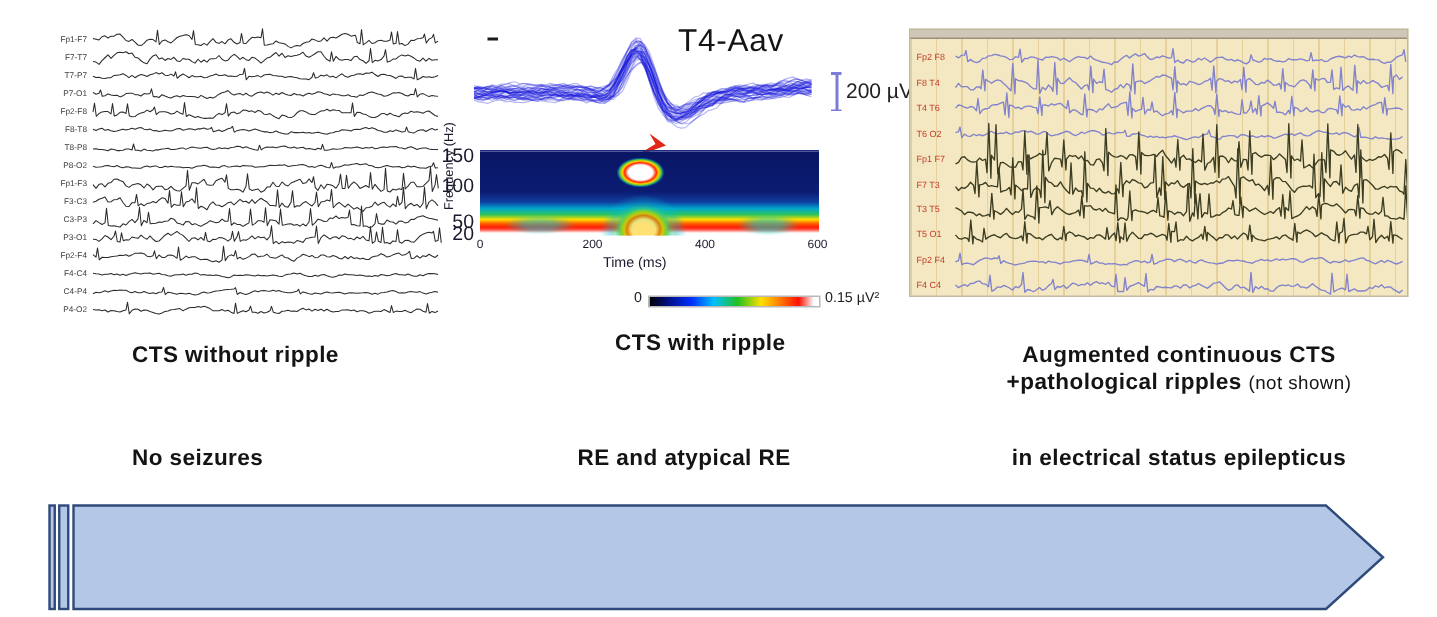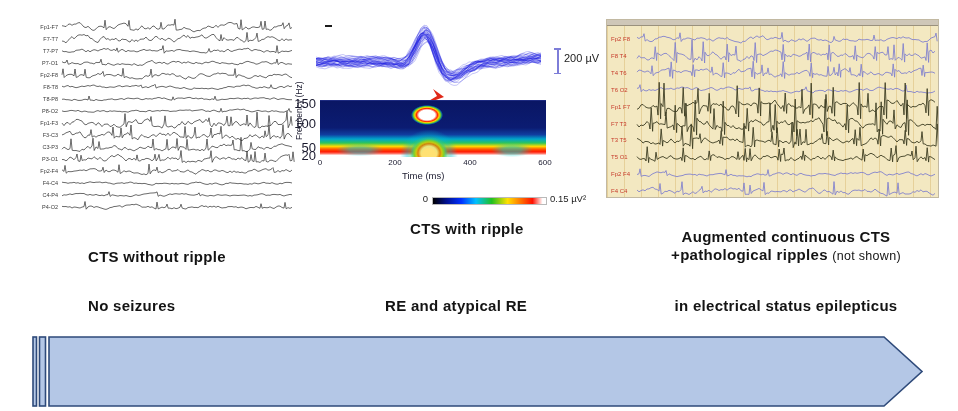--- a/index.html
+++ b/index.html
@@ -12,21 +12,21 @@
   .lchan{position:absolute;left:0;width:28px;text-align:right;font-size:5.5px;color:#3a3a3a;
          line-height:6px;letter-spacing:0;}
 
   
   #bundle-svg{left:306px;top:20px;width:240px;height:66px;}
   #minus-mark{left:325px;top:25px;width:7px;height:2px;background:#1b1b1b;}
   #t4-label{left:452px;top:16px;font-size:21px;color:#141414;letter-spacing:.5px;}
   #scalebar{left:554px;top:48px;width:7px;height:26px;}
   #scalebar .bar{position:absolute;left:3px;top:0;width:1.5px;height:100%;background:#7d7dd8;}
   #scalebar .cap{position:absolute;left:0;width:7px;height:1.5px;background:#7d7dd8;}
-  #scale-label{left:564px;top:52px;font-size:11px;color:#222;}
+  #scale-label{left:564px;top:52px;font-size:14px;color:#222;}
   #ripple-arrow{left:420px;top:89px;width:26px;height:17px;}
 
   #spectro{left:320px;top:100px;width:226px;height:56px;border-top:1.5px solid #1d2a80;
     background-image:
       radial-gradient(ellipse 16px 10px at 107px 14px, #ffffff 0%, #ffffff 50%, #ff2800 66%, #ffd000 76%, #58c838 86%, rgba(0,160,220,.45) 94%, rgba(0,0,0,0) 100%),
       radial-gradient(ellipse 34px 30px at 109px 54px, rgba(255,200,0,.55) 20%, rgba(120,210,40,.5) 45%, rgba(0,190,210,.4) 65%, rgba(0,0,0,0) 85%),
       radial-gradient(ellipse 19px 16px at 109px 52px, #ffffff 0%, #ffffff 42%, #ff3000 58%, #ffc000 68%, #80d030 78%, rgba(0,200,200,.55) 88%, rgba(0,0,0,0) 100%),
       radial-gradient(ellipse 26px 9px at 192px 49px, rgba(0,210,200,.55) 35%, rgba(0,0,0,0) 80%),
       radial-gradient(ellipse 30px 8px at 40px 49px, rgba(0,200,215,.5) 35%, rgba(0,0,0,0) 80%),
       linear-gradient(to bottom, #0a1664 0%, #0b1c72 48%, #103da0 60%, #00a6cc 68%, #2cc45c 75%, #ffdc00 81%, #ff5a00 86%, #ff1e00 90%, #ff5040 93%, #ffffff 97%, #ffffff 100%);}
@@ -45,21 +45,21 @@
              border:1px solid #c2b9a2;
              background-image:repeating-linear-gradient(to right, rgba(208,170,90,.38) 0px, rgba(208,170,90,.38) 1px, rgba(0,0,0,0) 1px, rgba(0,0,0,0) 17px);}
   #right-header{position:absolute;left:0;top:0;width:100%;height:5px;background:#cfc7b8;
                 border-bottom:1px solid #9a917d;}
   .rchan{position:absolute;left:4px;width:26px;font-size:6px;color:#c63a2a;line-height:6px;
          white-space:nowrap;}
   #right-traces{position:absolute;left:0;top:0;}
 
   
   .cap1{font-size:15px;font-weight:600;color:#141414;letter-spacing:.3px;white-space:nowrap;}
-  #cap-left{left:88px;top:228px;margin-top:20px;}
+  #cap-left{left:88px;top:228px;}
   #find-left{left:88px;top:297px;}
   #cap-mid{left:383px;top:220px;margin-left:27px;}
   #find-mid{left:385px;top:297px;}
   #cap-right{left:630px;top:228px;width:312px;text-align:center;line-height:18px;}
   #cap-right .note{font-size:12.5px;font-weight:500;}
   #find-right{left:630px;top:297px;width:312px;text-align:center;}
 
   
   #banner-svg{left:28px;top:334px;width:900px;height:77px;}
   #banner-text{left:76px;top:346px;width:800px;text-align:center;font-size:16px;
@@ -141,20 +141,21 @@
       <polyline points="10,45.2 13,45.6 16,44.6 19,45.2 22,43.8 25,44.8 28,44.0 31,45.7 34,44.1 37,43.4 40,44.7 43,45.2 46,46.1 49,45.4 52,46.4 55,46.3 58,46.8 61,46.4 64,46.7 67,46.6 70,44.8 73,45.8 76,46.8 79,46.3 82,45.5 85,45.0 88,44.2 91,43.3 94,43.9 97,43.2 100,41.8 103,35.8 106,30.4 109,24.8 112,17.4 115,13.1 118,13.2 121,17.1 124,24.3 127,30.7 130,37.9 133,45.3 136,51.3 139,54.6 142,56.7 145,57.8 148,56.4 151,56.6 154,56.4 157,54.5 160,51.5 163,50.3 166,47.6 169,47.9 172,46.9 175,46.9 178,44.8 181,46.0 184,45.2 187,43.4 190,42.5 193,41.8 196,41.5 199,42.6 202,43.1 205,42.5 208,41.5 211,40.8 214,40.9 217,42.4 220,42.9 223,43.3 226,41.9 229,40.5 232,41.8 235,41.3" fill="none" stroke="rgba(18,18,220,0.30)" stroke-width="0.8" stroke-linejoin="round"></polyline>
       <polyline points="10,45.4 13,46.4 16,46.5 19,46.0 22,44.5 25,44.6 28,43.7 31,44.8 34,45.4 37,45.0 40,45.8 43,45.3 46,46.0 49,46.8 52,47.7 55,47.1 58,47.8 61,48.0 64,48.4 67,47.1 70,45.6 73,46.7 76,44.9 79,43.9 82,44.2 85,43.3 88,44.2 91,44.8 94,47.0 97,47.0 100,45.9 103,46.2 106,43.1 109,37.4 112,30.4 115,25.9 118,20.1 121,19.6 124,24.1 127,31.0 130,41.0 133,49.7 136,55.3 139,60.9 142,62.0 145,64.5 148,65.4 151,65.1 154,62.4 157,60.0 160,57.3 163,53.6 166,50.2 169,50.1 172,46.9 175,44.6 178,43.2 181,42.7 184,41.6 187,42.5 190,43.3 193,44.0 196,43.5 199,43.2 202,42.0 205,40.9 208,42.4 211,42.5 214,40.8 217,40.1 220,39.2 223,38.3 226,39.2 229,38.4 232,39.9 235,40.6" fill="none" stroke="rgba(18,18,220,0.30)" stroke-width="0.8" stroke-linejoin="round"></polyline>
       <polyline points="10,45.3 13,45.0 16,46.5 19,46.5 22,44.9 25,44.7 28,43.3 31,44.1 34,44.9 37,44.6 40,46.2 43,45.4 46,44.3 49,44.7 52,44.5 55,43.1 58,43.7 61,44.0 64,42.8 67,43.5 70,42.6 73,42.8 76,43.5 79,43.5 82,45.2 85,44.7 88,44.9 91,44.4 94,46.6 97,45.7 100,43.1 103,39.2 106,33.1 109,26.5 112,20.3 115,13.7 118,13.5 121,16.0 124,24.2 127,34.3 130,42.4 133,49.6 136,54.3 139,58.5 142,60.1 145,60.3 148,59.7 151,57.6 154,54.7 157,54.2 160,51.6 163,49.9 166,48.5 169,47.1 172,45.2 175,45.0 178,45.4 181,43.7 184,44.3 187,44.7 190,46.2 193,47.2 196,46.7 199,46.4 202,46.9 205,44.7 208,45.6 211,45.7 214,44.6 217,43.0 220,43.0 223,40.8 226,39.4 229,39.2 232,40.0 235,41.7" fill="none" stroke="rgba(18,18,220,0.30)" stroke-width="0.8" stroke-linejoin="round"></polyline>
       <polyline points="10,44.5 13,46.3 16,47.1 19,45.7 22,45.2 25,45.7 28,44.8 31,44.2 34,42.9 37,44.3 40,45.8 43,46.8 46,46.6 49,46.6 52,45.2 55,43.8 58,43.9 61,43.7 64,42.8 67,42.4 70,41.8 73,41.4 76,44.0 79,43.6 82,42.7 85,45.4 88,46.5 91,48.0 94,47.9 97,47.6 100,45.8 103,42.4 106,35.2 109,29.7 112,22.3 115,16.6 118,15.3 121,16.0 124,22.4 127,31.7 130,40.3 133,47.4 136,54.0 139,56.0 142,58.8 145,59.6 148,57.9 151,56.2 154,55.0 157,53.3 160,52.0 163,49.7 166,48.4 169,49.2 172,49.1 175,49.1 178,47.0 181,47.5 184,47.0 187,46.2 190,44.9 193,45.6 196,45.2 199,45.7 202,46.3 205,46.3 208,46.0 211,44.5 214,44.9 217,44.4 220,42.9 223,41.1 226,40.8 229,41.5 232,40.3 235,41.7" fill="none" stroke="rgba(18,18,220,0.30)" stroke-width="0.8" stroke-linejoin="round"></polyline>
       <polyline points="10,43.9 13,44.7 16,45.2 19,45.7 22,47.0 25,45.1 28,45.3 31,45.2 34,43.8 37,43.3 40,43.3 43,43.5 46,45.7 49,45.0 52,44.6 55,43.6 58,45.5 61,45.2 64,44.8 67,43.8 70,44.2 73,45.3 76,45.0 79,44.2 82,45.7 85,46.4 88,45.7 91,47.7 94,46.7 97,46.4 100,45.2 103,42.6 106,37.5 109,33.1 112,27.5 115,21.0 118,17.7 121,19.1 124,25.8 127,32.6 130,41.7 133,48.4 136,53.9 139,59.9 142,61.3 145,62.3 148,61.0 151,59.4 154,58.4 157,57.5 160,55.9 163,52.5 166,51.3 169,49.6 172,48.3 175,48.7 178,48.3 181,47.7 184,47.2 187,47.9 190,48.2 193,47.4 196,46.4 199,44.8 202,43.6 205,42.1 208,42.7 211,43.4 214,43.6 217,42.5 220,41.9 223,40.2 226,39.8 229,41.8 232,42.2 235,43.1" fill="none" stroke="rgba(18,18,220,0.30)" stroke-width="0.8" stroke-linejoin="round"></polyline>
       <polyline points="10,45.3 13,46.6 16,44.9 19,46.0 22,44.7 25,46.5 28,45.0 31,44.5 34,43.4 37,42.7 40,43.9 43,45.3 46,45.3 49,44.2 52,44.6 55,46.4 58,44.8 61,44.9 64,45.7 67,46.6 70,47.2 73,45.8 76,46.0 79,45.0 82,43.9 85,45.8 88,47.6 91,46.8 94,46.4 97,47.8 100,45.8 103,43.5 106,36.9 109,30.4 112,23.5 115,16.3 118,15.0 121,16.5 124,20.4 127,29.0 130,38.1 133,45.7 136,52.7 139,57.5 142,57.9 145,57.1 148,57.5 151,57.5 154,57.2 157,54.7 160,52.7 163,51.9 166,49.7 169,49.5 172,47.4 175,46.1 178,44.8 181,43.6 184,43.8 187,44.5 190,44.1 193,44.1 196,45.0 199,45.3 202,43.7 205,45.2 208,45.1 211,43.1 214,42.4 217,41.6 220,40.7 223,41.0 226,41.6 229,42.7 232,43.6 235,44.5" fill="none" stroke="rgba(18,18,220,0.30)" stroke-width="0.8" stroke-linejoin="round"></polyline>
       <polyline points="10,45.7 13,44.6 16,43.6 19,43.6 22,43.3 25,44.5 28,43.4 31,44.0 34,45.9 37,47.2 40,45.5 43,46.5 46,45.5 49,44.2 52,45.2 55,43.9 58,43.3 61,43.4 64,42.8 67,43.8 70,45.4 73,46.2 76,44.6 79,44.5 82,46.2 85,46.3 88,46.8 91,47.8 94,49.0 97,49.0 100,47.2 103,44.7 106,43.5 109,40.8 112,34.3 115,27.4 118,23.0 121,21.4 124,22.2 127,27.5 130,35.3 133,43.9 136,51.6 139,55.6 142,57.2 145,58.4 148,60.0 151,59.2 154,57.5 157,56.2 160,53.2 163,51.4 166,51.2 169,48.7 172,47.7 175,47.1 178,46.8 181,45.9 184,46.6 187,47.1 190,48.0 193,45.7 196,45.2 199,44.9 202,44.4 205,45.1 208,43.8 211,43.3 214,41.7 217,41.2 220,41.0 223,42.3 226,41.9 229,42.2 232,42.0 235,41.1" fill="none" stroke="rgba(18,18,220,0.30)" stroke-width="0.8" stroke-linejoin="round"></polyline>
       <polyline points="10,45.1 13,44.2 16,43.5 19,44.2 22,44.9 25,43.9 28,45.2 31,45.0 34,45.6 37,45.1 40,45.0 43,46.4 46,45.7 49,47.1 52,46.5 55,45.9 58,44.9 61,45.5 64,45.3 67,44.1 70,43.5 73,44.4 76,46.3 79,46.6 82,47.0 85,46.4 88,46.0 91,46.9 94,47.3 97,48.7 100,47.1 103,44.0 106,39.3 109,35.6 112,30.7 115,26.3 118,24.0 121,21.9 124,23.8 127,28.6 130,35.6 133,44.4 136,51.0 139,56.4 142,58.6 145,58.5 148,58.1 151,56.6 154,54.6 157,52.6 160,50.9 163,50.4 166,48.7 169,48.9 172,46.8 175,46.2 178,46.8 181,46.2 184,46.5 187,47.6 190,47.7 193,45.5 196,46.2 199,44.5 202,45.6 205,45.7 208,44.6 211,44.7 214,43.6 217,43.0 220,43.4 223,43.0 226,41.3 229,42.3 232,43.7 235,42.6" fill="none" stroke="rgba(18,18,220,0.30)" stroke-width="0.8" stroke-linejoin="round"></polyline>
       <polyline points="10,46.6 13,47.9 16,48.3 19,48.9 22,47.8 25,46.8 28,46.7 31,48.0 34,47.4 37,48.3 40,48.2 43,48.4 46,47.8 49,46.6 52,45.5 55,45.3 58,45.5 61,44.9 64,46.3 67,47.5 70,46.5 73,45.3 76,45.9 79,46.8 82,47.2 85,48.7 88,47.2 91,46.5 94,45.8 97,46.0 100,46.2 103,44.7 106,41.3 109,34.8 112,28.9 115,22.2 118,18.7 121,14.6 124,14.4 127,19.3 130,26.4 133,34.2 136,41.3 139,48.1 142,52.5 145,54.9 148,56.5 151,55.5 154,55.9 157,55.1 160,53.8 163,51.8 166,51.3 169,50.7 172,48.0 175,47.8 178,46.4 181,46.4 184,46.2 187,44.9 190,44.8 193,44.0 196,45.5 199,45.0 202,44.7 205,44.1 208,43.7 211,44.5 214,42.9 217,44.5 220,45.0 223,43.4 226,41.9 229,42.8 232,42.8 235,41.6" fill="none" stroke="rgba(18,18,220,0.30)" stroke-width="0.8" stroke-linejoin="round"></polyline>
     </svg>
+  <div id="t4-label" class="abs">T4-Aav</div>
   <div id="scalebar" class="abs">
     <div class="bar"></div>
       <div class="cap" style="top:0"></div>
       <div class="cap" style="bottom:0"></div>
   </div>
   <div id="scale-label" class="abs">200 µV</div>
 
   <svg id="ripple-arrow" class="abs" viewBox="0 0 26 17">
     <polygon points="2,16 24,8 13,0 17,7 2,16" fill="#e02818"></polygon>
   </svg>

